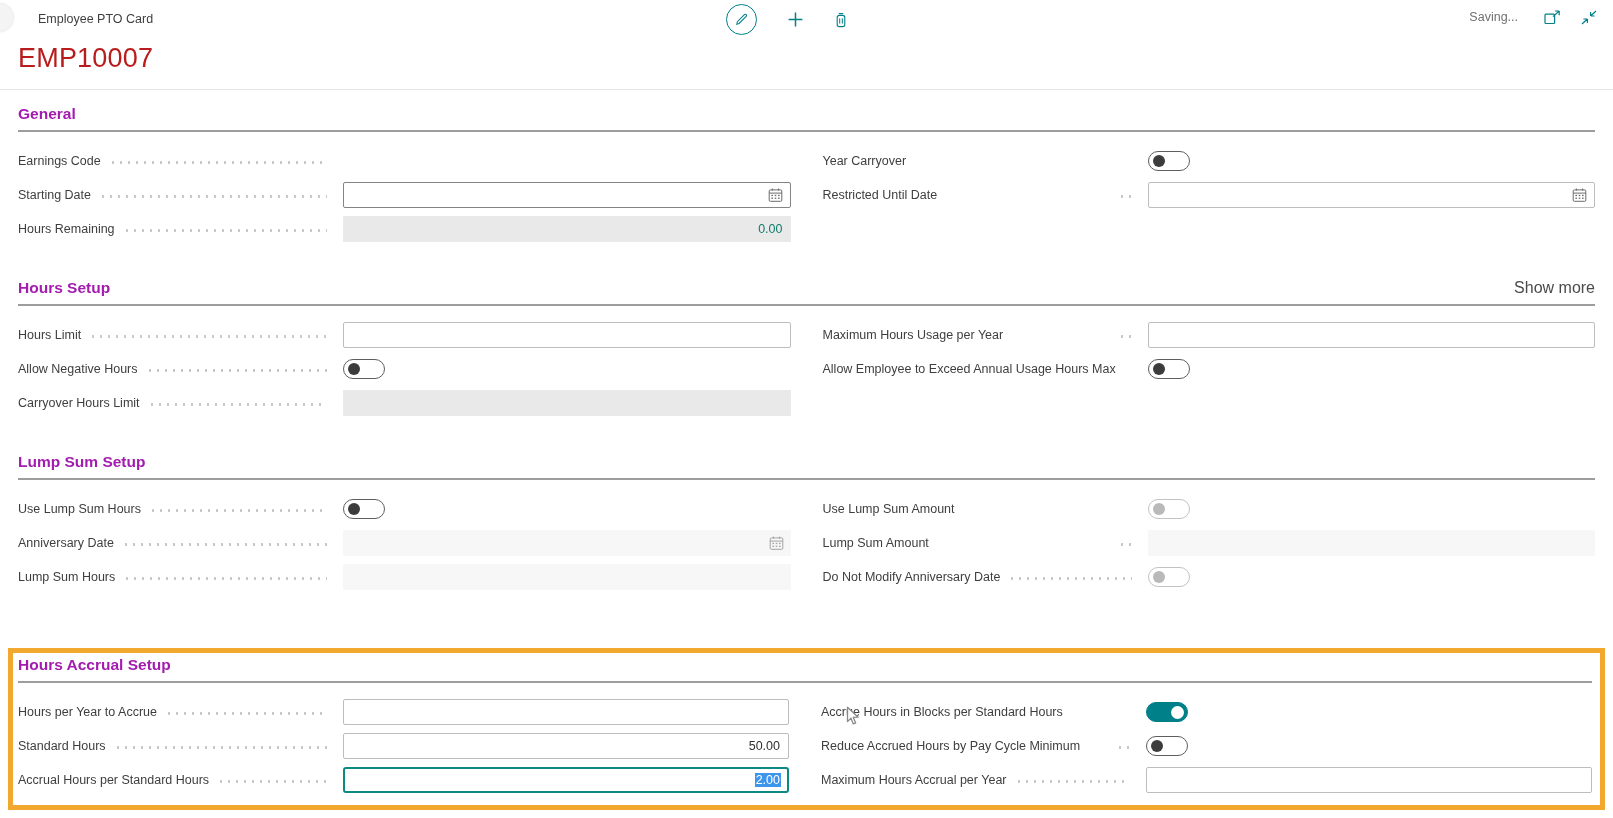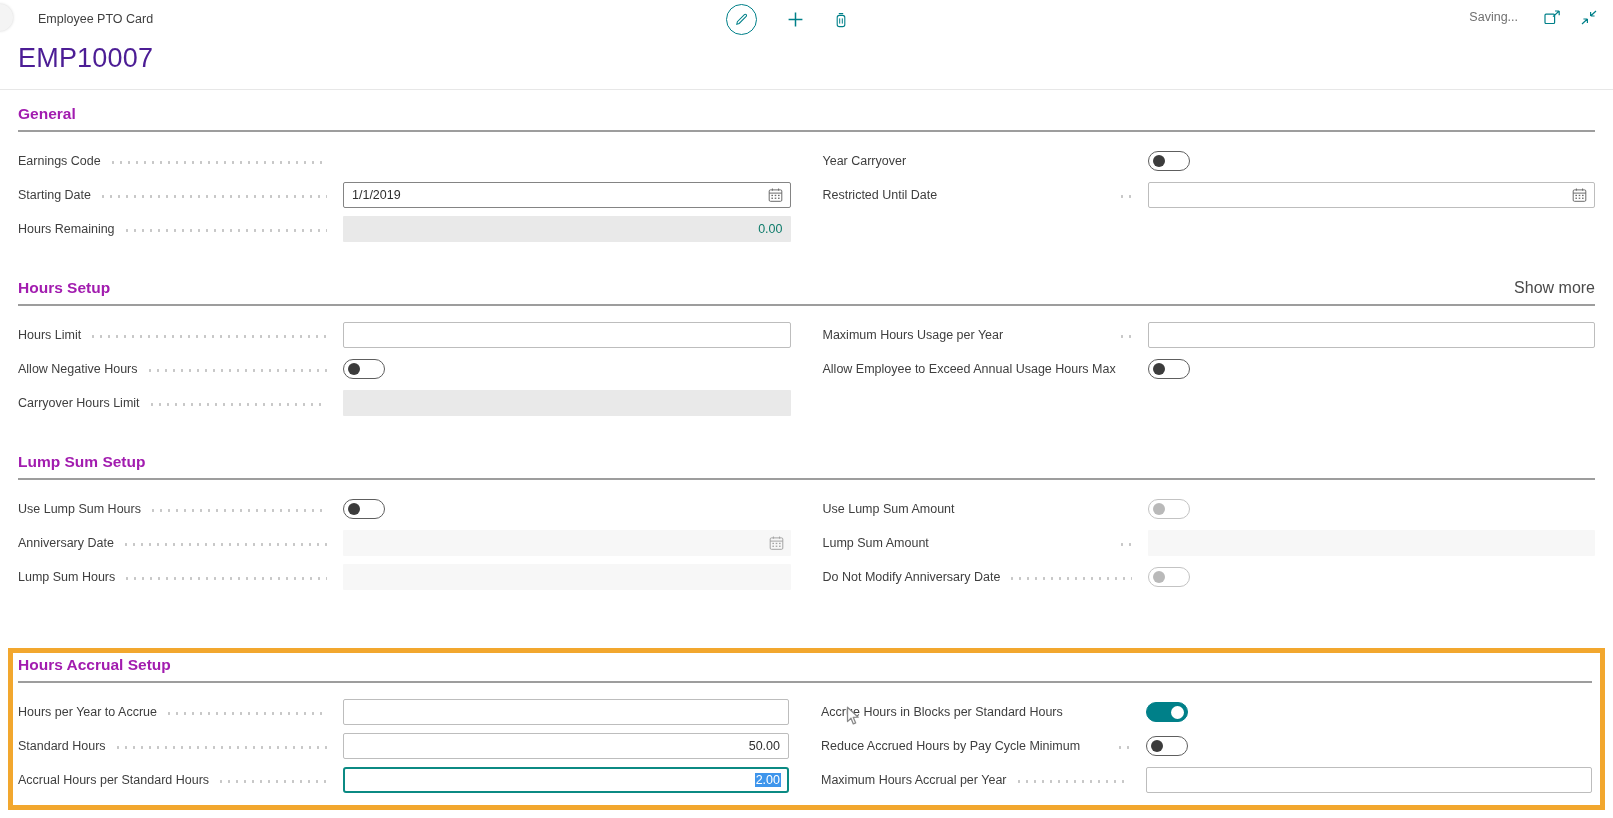--- a/index.html
+++ b/index.html
@@ -19,21 +19,21 @@
   .topbar{position:relative;height:38px;}
   .back-circle{position:absolute;left:-14px;top:4px;width:27px;height:27px;border-radius:50%;
     background:#f4f4f4;box-shadow:0 0 3px rgba(0,0,0,.18);}
   .breadcrumb{position:absolute;left:38px;top:12px;font-size:12.5px;color:#3f3f3f;}
   .center-actions{position:absolute;left:726px;top:4px;display:flex;align-items:center;gap:30px;color:var(--accent);}
   .icon-btn{display:flex;align-items:center;justify-content:center;cursor:pointer;}
   .icon-btn.circled{width:31px;height:31px;border:1.4px solid var(--accent);border-radius:50%;}
   .right-actions{position:absolute;right:16px;top:10px;display:flex;gap:20px;color:var(--accent);}
   .status{font-size:12.5px;color:#707070;margin-right:6px;}
   
-  .page-title{margin:4px 0 0 18px;font-size:27px;line-height:32px;font-weight:400;color:#4c1d95;letter-spacing:.2px;}
+  .page-title{margin:4px 0 0 18px;font-size:27px;line-height:32px;font-weight:400;color:#b91c1c;letter-spacing:.2px;}
   .page-divider{margin-top:15px;border-bottom:1px solid #e7e7e7;width:100%;}
   
   .section{margin:32px 18px 0;}
   .section.first{margin-top:14px;}
   .section-header{display:flex;justify-content:space-between;align-items:flex-end;
     border-bottom:2px solid #9d9d9d;padding-bottom:7px;}
   .section-title{margin:0;font-size:15.5px;line-height:19px;font-weight:700;color:#a21caf;}
   .show-more{font-size:16px;color:#4a4a4a;cursor:pointer;line-height:19px;}
   .section-body{display:flex;gap:32px;margin-top:12px;}
   .col{flex:1;display:flex;flex-direction:column;}
@@ -128,21 +128,20 @@
               <div class="leader"></div>
             </div>
           </div>
           <div class="row">
             <div class="label-box">
               <span class="label-text">Starting Date</span>
               <div class="leader"></div>
             </div>
             <div class="control">
               <div class="field with-icon strong">
-                <span class="fvalue">1/1/2019</span>
                 <span class="ficon">
                   <svg width="15" height="15" viewBox="0 0 15 15">
                     <rect x="1.2" y="2.4" width="12.6" height="11.4" rx="1.2" fill="none" stroke="currentColor" stroke-width="1"></rect>
                     <path d="M1.2 5.6 h12.6" stroke="currentColor" stroke-width="1"></path>
                     <path d="M4.4 1 v2.2 M10.6 1 v2.2" stroke="currentColor" stroke-width="1"></path>
                     <g fill="currentColor">
                       <rect x="3.4" y="7.3" width="1.6" height="1.3"></rect>
                       <rect x="6.7" y="7.3" width="1.6" height="1.3"></rect>
                       <rect x="10" y="7.3" width="1.6" height="1.3"></rect>
                       <rect x="3.4" y="10.1" width="1.6" height="1.3"></rect>

